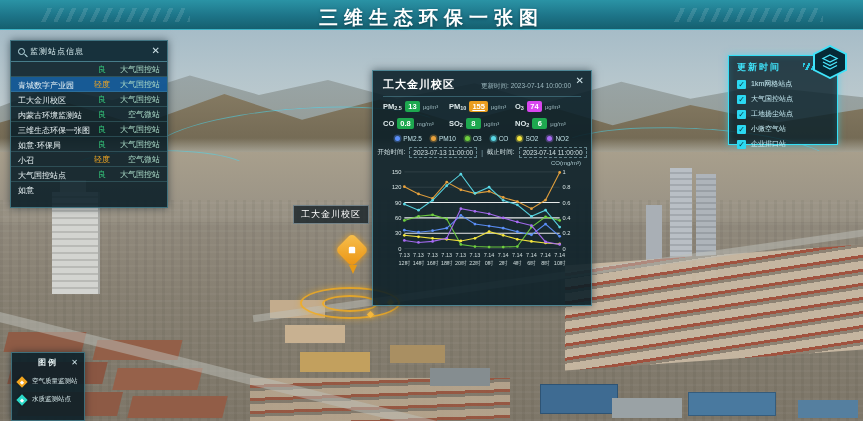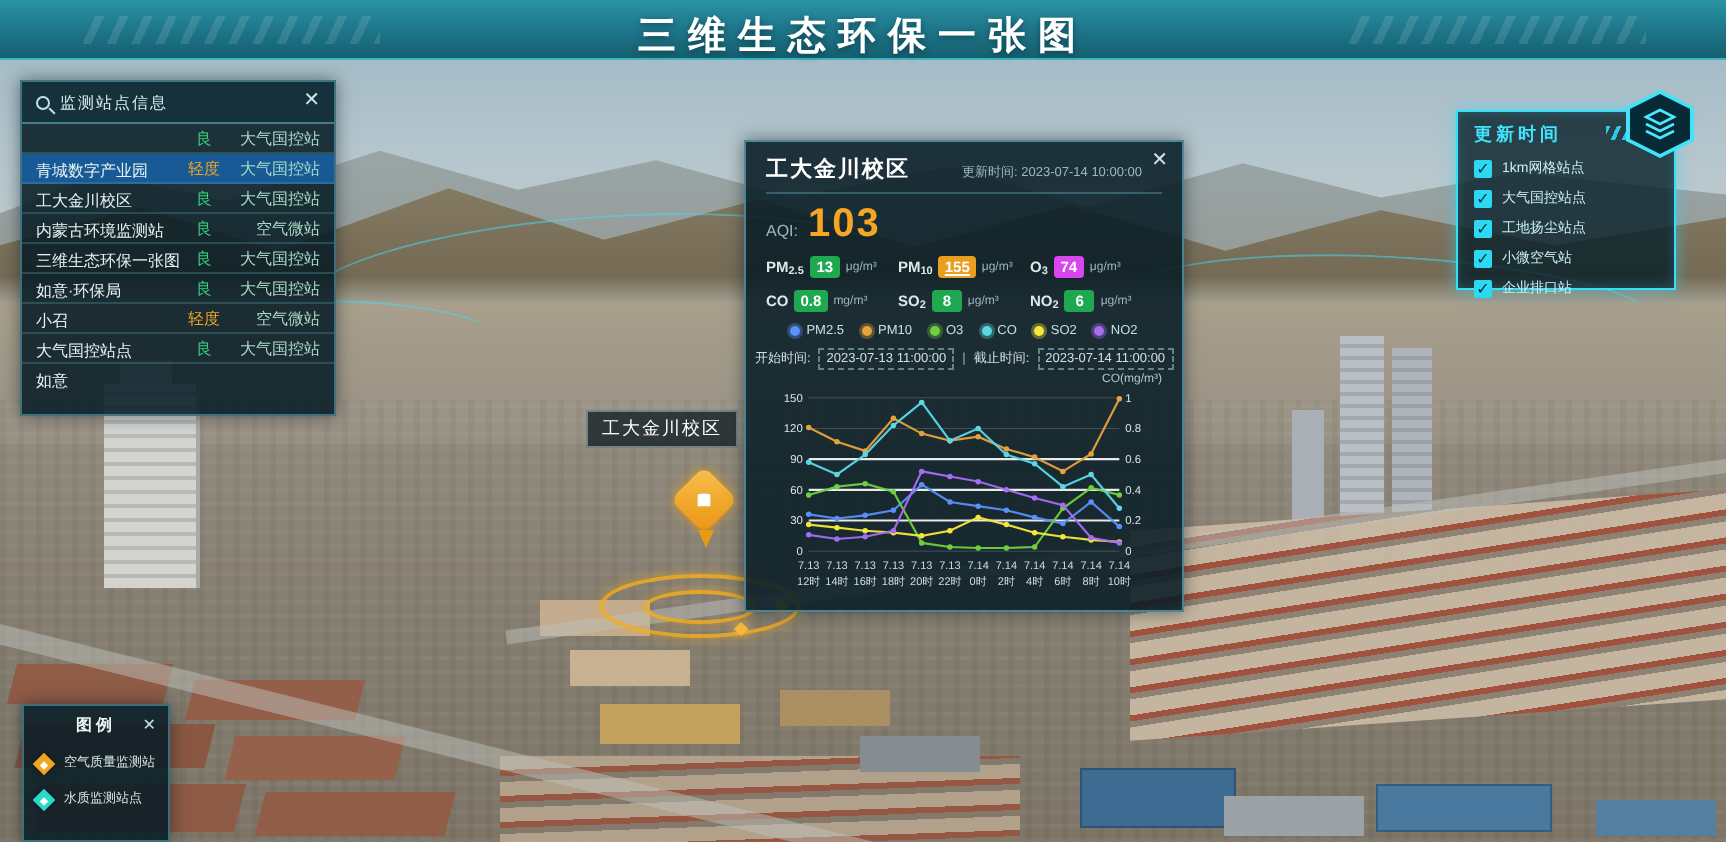--- a/index.html
+++ b/index.html
@@ -217,24 +217,20 @@
 
   <div class="panel detail-panel">
     <div class="dp-header">
       <span class="dp-title">工大金川校区</span>
       <span class="dp-update">
         <span>更新时间:</span>
         <span>2023-07-14 10:00:00</span>
       </span>
     </div>
     <span class="panel-close dp-close">✕</span>
-    <div class="dp-aqi">
-      <span class="aqi-label">AQI:</span>
-      <span class="aqi-value">103</span>
-    </div>
     <div class="pol-grid">
         <div class="pol-cell">
           <span class="pol-label"><span>PM</span><span class="sub">2.5</span></span>
           <span class="pol-chip" style="background: rgb(30, 168, 79);">13</span>
           <span class="pol-unit">μg/m³</span>
         </div>
         <div class="pol-cell">
           <span class="pol-label"><span>PM</span><span class="sub">10</span></span>
           <span class="pol-chip" style="background: rgb(234, 157, 31); text-decoration: underline;">155</span>
           <span class="pol-unit">μg/m³</span>

